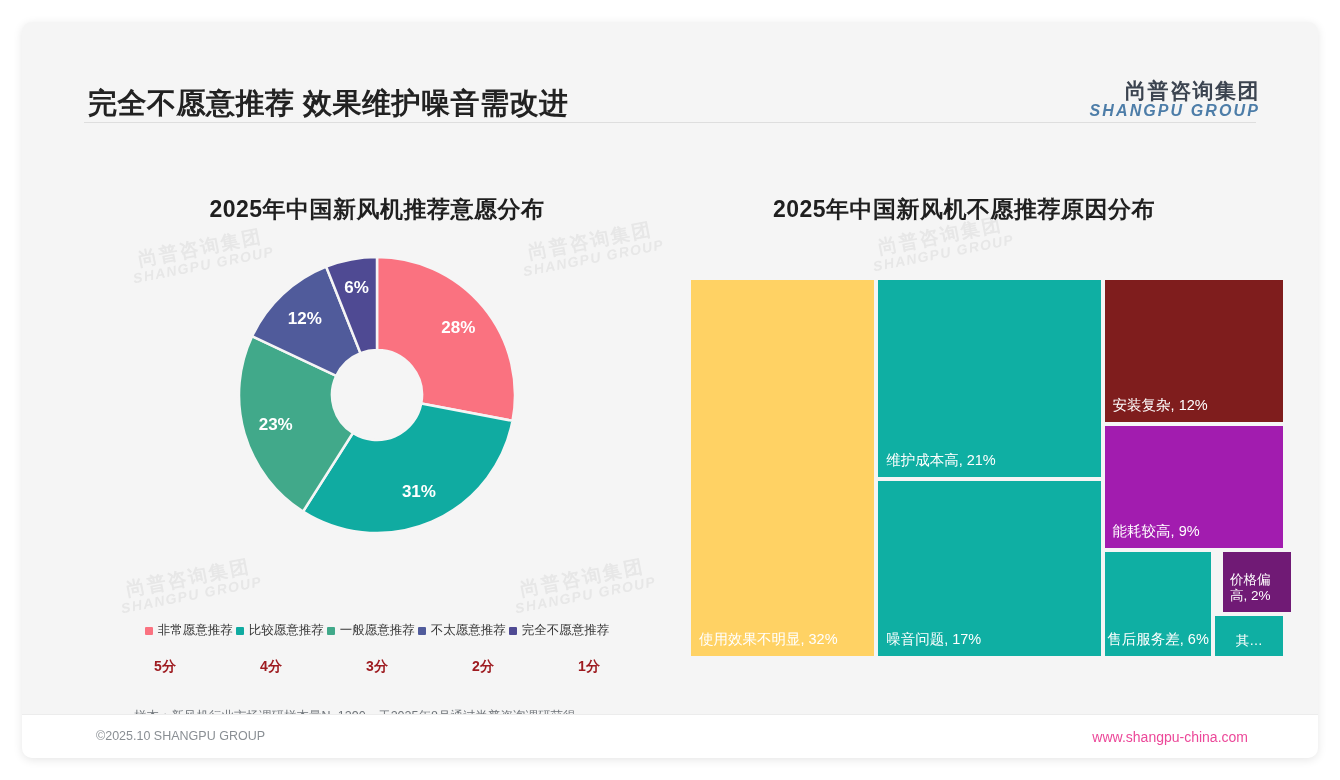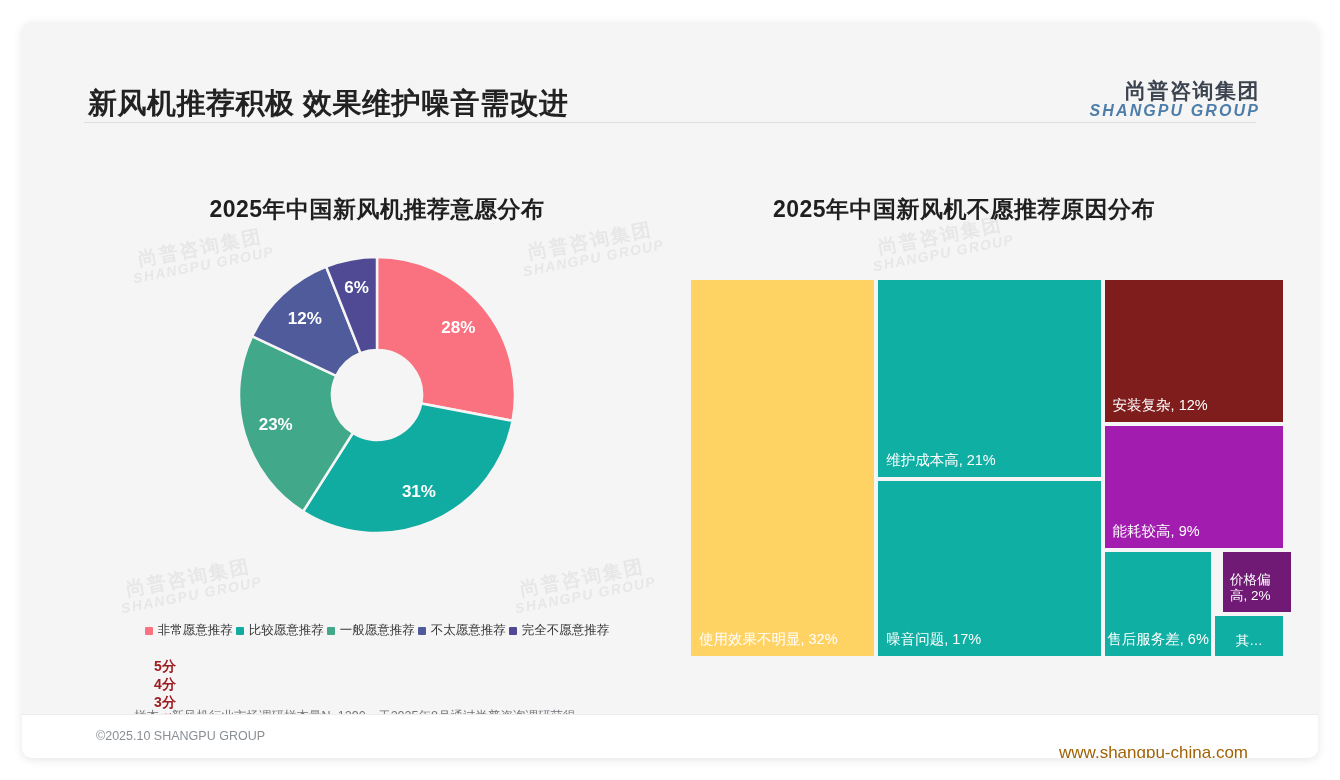--- a/index.html
+++ b/index.html
@@ -92,21 +92,21 @@
     display: flex; justify-content: center; align-items: center;
     gap: 3px;
   }
   .legend-item { display: flex; align-items: center; gap: 5px; }
   .legend-swatch { width: 8px; height: 8px; border-radius: 1px; }
   .legend-text { font-size: 12.5px; color: #343434; white-space: nowrap; }
 
   
   #score-row {
     position: absolute; left: 28px; top: 508px; width: 530px;
-    display: flex; justify-content: space-between; flex-direction: column;
+    display: flex; justify-content: space-between;
   }
   .score-cell {
     font-size: 14px; font-weight: bold; color: #9e1b20;
     width: 20%; text-align: center;
   }
 
   
   #treemap {
     position: absolute; left: 17px; top: 128px;
     width: 596px; height: 380px;
@@ -145,21 +145,21 @@
     width: 100%; height: 44px;
     background: #ffffff;
     border-top: 1px solid #ececec;
   }
   #copyright {
     position: absolute; left: 74px; top: 14px;
     font-size: 12.5px; color: #8a8f94; text-align: center;
   }
   #website {
     position: absolute; right: 70px; top: 14px;
-    font-size: 17px; color: #a16207; margin-top: 14px;
+    font-size: 14px; color: #ec4899;
   }
 </style>
 </head>
 <body>
 
 <div id="slide">
 
   <div class="wm" style="left:108px;  top:215px;">
     <span class="wm-cn">尚普咨询集团</span>
     <span class="wm-en">SHANGPU GROUP</span>
@@ -175,21 +175,21 @@
   <div class="wm" style="left:96px;   top:545px;">
     <span class="wm-cn">尚普咨询集团</span>
     <span class="wm-en">SHANGPU GROUP</span>
   </div>
   <div class="wm" style="left:490px;  top:545px;">
     <span class="wm-cn">尚普咨询集团</span>
     <span class="wm-en">SHANGPU GROUP</span>
   </div>
 
   <div id="header">
-    <div id="page-title">新风机推荐积极 效果维护噪音需改进</div>
+    <div id="page-title">完全不愿意推荐 效果维护噪音需改进</div>
     <div id="logo-block">
       <div id="logo-cn">尚普咨询集团</div>
       <div id="logo-en">SHANGPU GROUP</div>
     </div>
   </div>
   <div id="header-rule"></div>
 
   <div class="panel" id="panel-left">
     <div class="chart-title">2025年中国新风机推荐意愿分布</div>
 

